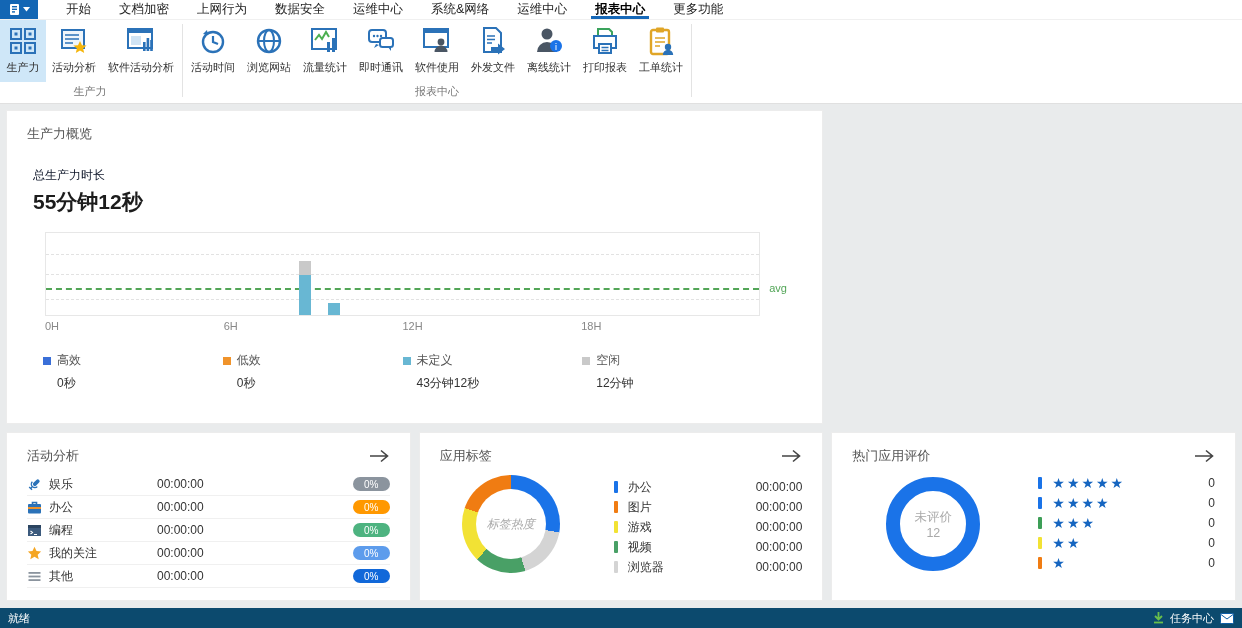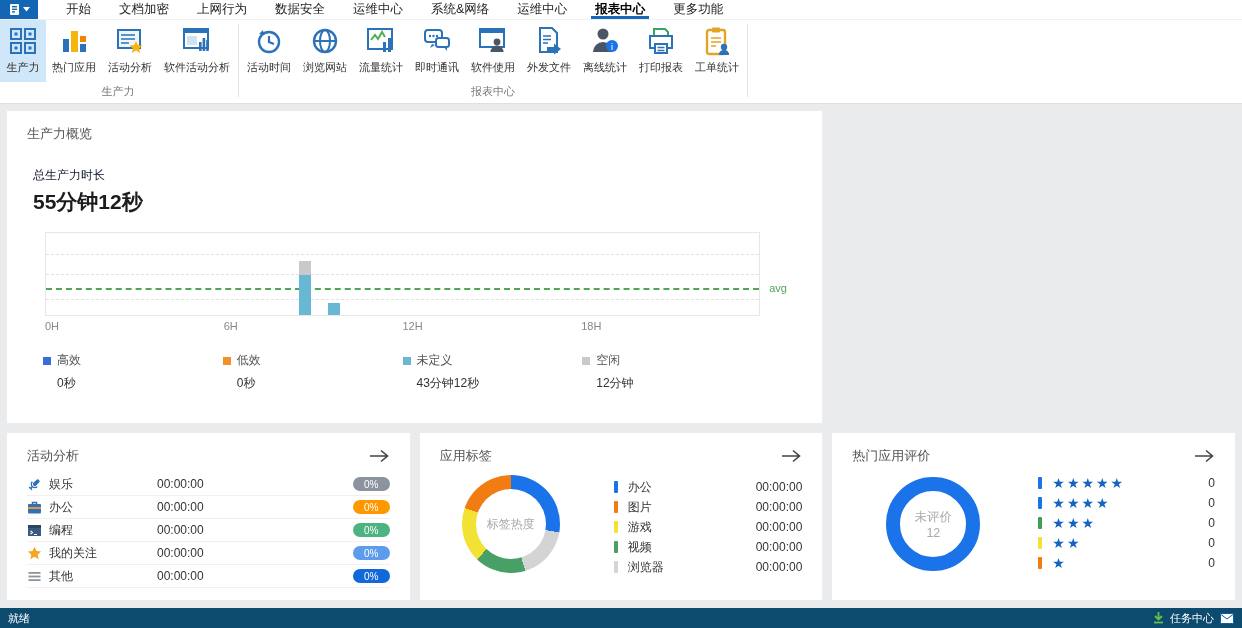--- a/index.html
+++ b/index.html
@@ -69,21 +69,21 @@
   .act-list { margin:8px 20px 0 20px; }
   .act-row { display:flex; align-items:center; height:23px; border-bottom:1px solid #f0f0f0; cursor:pointer; }
   .act-ic { width:22px; display:flex; align-items:center; }
   .act-name { width:108px; font-size:12px; color:#333; }
   .act-time { font-size:12px; color:#333; }
   .badge { margin-left:auto; width:37px; height:14px; border-radius:8px; color:#fff; font-size:10px;
            display:flex; align-items:center; justify-content:center; }
 
   
   .tag-body { display:flex; padding:2px 20px 0 42px; }
-  .donut { width:98px; height:98px; border-radius:50%; position:relative; margin-top:8px; }
+  .donut { width:98px; height:98px; border-radius:50%; position:relative; margin-top:8px;font-style:italic; }
   .donut .hole { position:absolute; left:14px; top:14px; width:70px; height:70px; background:#fff; border-radius:50%;
                  display:flex; flex-direction:column; align-items:center; justify-content:center; color:#a9a9a9; font-size:12px; }
   .ring { width:94px; height:94px; border-radius:50%; border:14px solid #1a73e8; margin-top:10px;
           display:flex; flex-direction:column; align-items:center; justify-content:center; color:#a9a9a9; font-size:12.5px; }
   .tag-legend { margin:10px 0 0 54px; flex:1; }
   .tag-row { display:flex; align-items:center; height:20px; }
   .tag-mark { width:4px; height:12px; border-radius:1px; margin-right:10px; }
   .tag-name { font-size:12px; color:#333; }
   .tag-time { margin-left:auto; font-size:12px; color:#333; }
   .rate-legend { margin:6px 0 0 58px; flex:1; }
@@ -146,31 +146,20 @@
                 <rect x="6.5" y="20.5" width="3" height="3"></rect>
                 <rect x="20.5" y="20.5" width="3" height="3"></rect>
               </g>
             </svg>
           </span>
           <span class="rlabel">生产力</span>
         </div>
         <div class="rbtn">
           <span class="icon">
             <svg width="30" height="30" viewBox="0 0 30 30">
-              <rect x="4" y="13" width="6" height="13" fill="#2b72b8"></rect>
-              <rect x="12" y="5" width="7" height="21" fill="#f5b50a"></rect>
-              <rect x="21" y="10" width="6" height="6" fill="#f08300"></rect>
-              <rect x="21" y="18" width="6" height="8" fill="#2b72b8"></rect>
-            </svg>
-          </span>
-          <span class="rlabel">热门应用</span>
-        </div>
-        <div class="rbtn">
-          <span class="icon">
-            <svg width="30" height="30" viewBox="0 0 30 30">
               <rect x="3" y="4" width="22" height="18" fill="#eef5fb" stroke="#2b72b8" stroke-width="2"></rect>
               <path d="M6 9 H20 M6 13 H20 M6 17 H14" stroke="#2b72b8" stroke-width="1.6"></path>
               <path d="M21 15 l2 4.2 4.6.4 -3.5 3 1.1 4.4 -4.2-2.4 -4.2 2.4 1.1-4.4 -3.5-3 4.6-.4z" fill="#f5b50a"></path>
             </svg>
           </span>
           <span class="rlabel">活动分析</span>
         </div>
         <div class="rbtn">
           <span class="icon">
             <svg width="30" height="30" viewBox="0 0 30 30">

